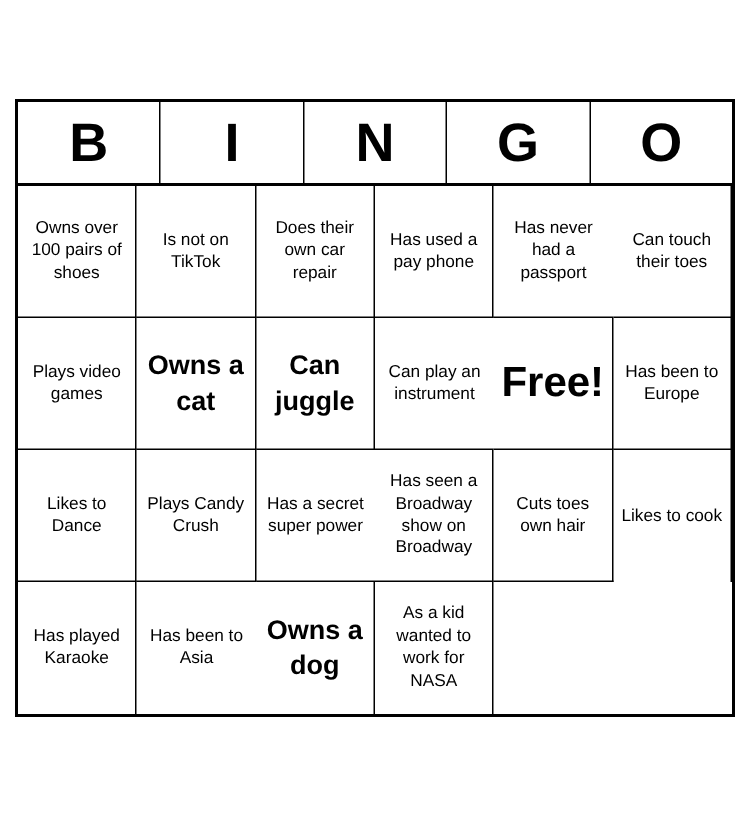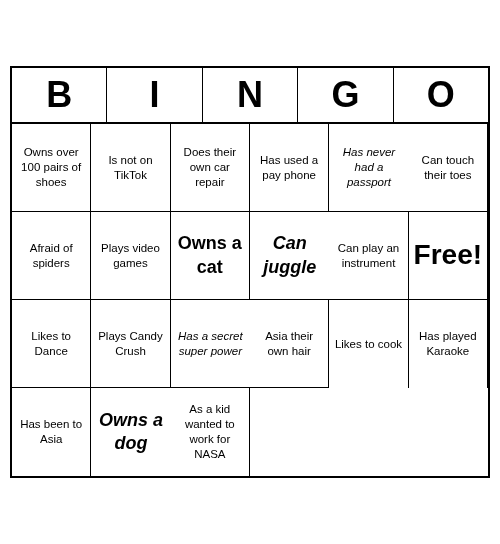--- a/index.html
+++ b/index.html
@@ -57,21 +57,20 @@
       justify-content: center;
       padding: 4px;
       text-align: center;
       font-size: 11.5px;
       line-height: 1.3;
       font-family: Arial, sans-serif;
     }
 
     .bingo-cell:nth-child(5n) {
       border-right: none;
-      font-style: italic;
     }
 
     .bingo-cell:nth-last-child(-n+5) {
       border-bottom: none;
     }
 
     .bingo-cell.free {
       font-size: 28px;
       font-weight: bold;
     }
@@ -92,29 +91,30 @@
       <div class="bingo-header-cell">G</div>
       <div class="bingo-header-cell">O</div>
     </div>
   <div class="bingo-grid">
   <div class="bingo-cell">Owns over 100 pairs of shoes</div>
       <div class="bingo-cell">Is not on TikTok</div>
       <div class="bingo-cell">Does their own car repair</div>
       <div class="bingo-cell">Has used a pay phone</div>
       <div class="bingo-cell">Has never had a passport</div>
       <div class="bingo-cell">Can touch their toes</div>
-      <div class="bingo-cell">Afraid of spiders</div>
       <div class="bingo-cell">Plays video games</div>
       <div class="bingo-cell large-text">Owns a cat</div>
       <div class="bingo-cell large-text">Can juggle</div>
       <div class="bingo-cell">Can play an instrument</div>
       <div class="bingo-cell free">Free!</div>
+      <div class="bingo-cell">Has been to Europe</div>
       <div class="bingo-cell">Likes to Dance</div>
       <div class="bingo-cell">Plays Candy Crush</div>
       <div class="bingo-cell">Has a secret super power</div>
-      <div class="bingo-cell">Asia their own hair</div>
+      <div class="bingo-cell">Has seen a Broadway show on Broadway</div>
+      <div class="bingo-cell">Cuts toes own hair</div>
       <div class="bingo-cell">Likes to cook</div>
       <div class="bingo-cell">Has played Karaoke</div>
       <div class="bingo-cell">Has been to Asia</div>
       <div class="bingo-cell large-text">Owns a dog</div>
       <div class="bingo-cell">As a kid wanted to work for NASA</div>
     </div>
 </div>
 
 </body></html>

